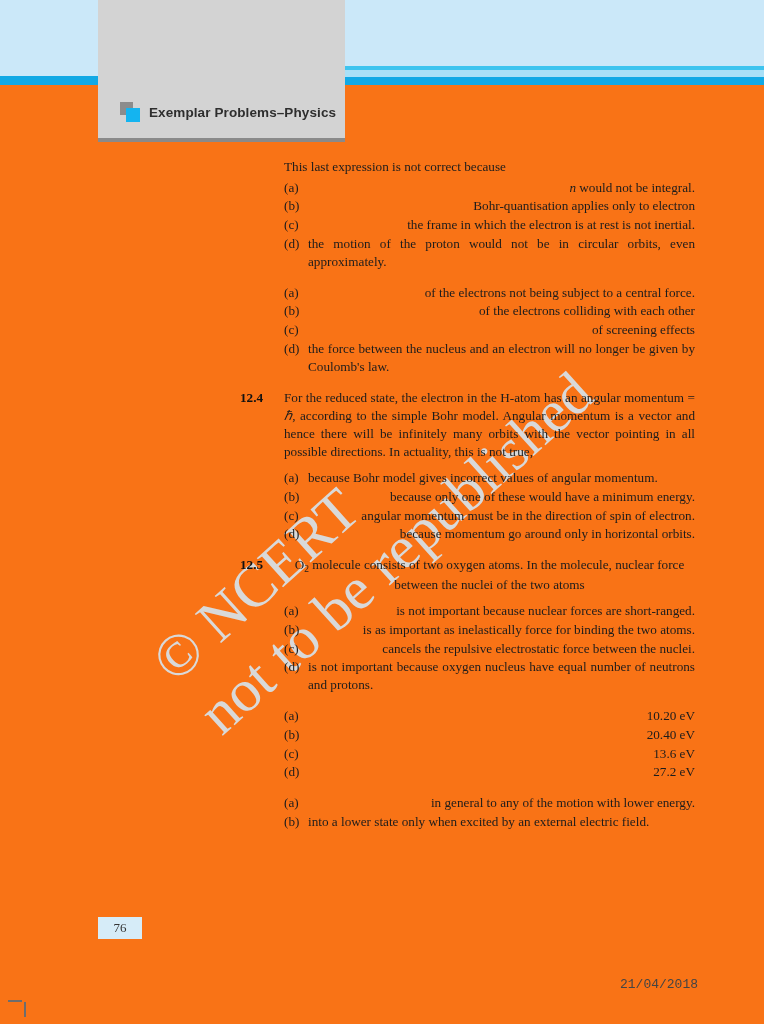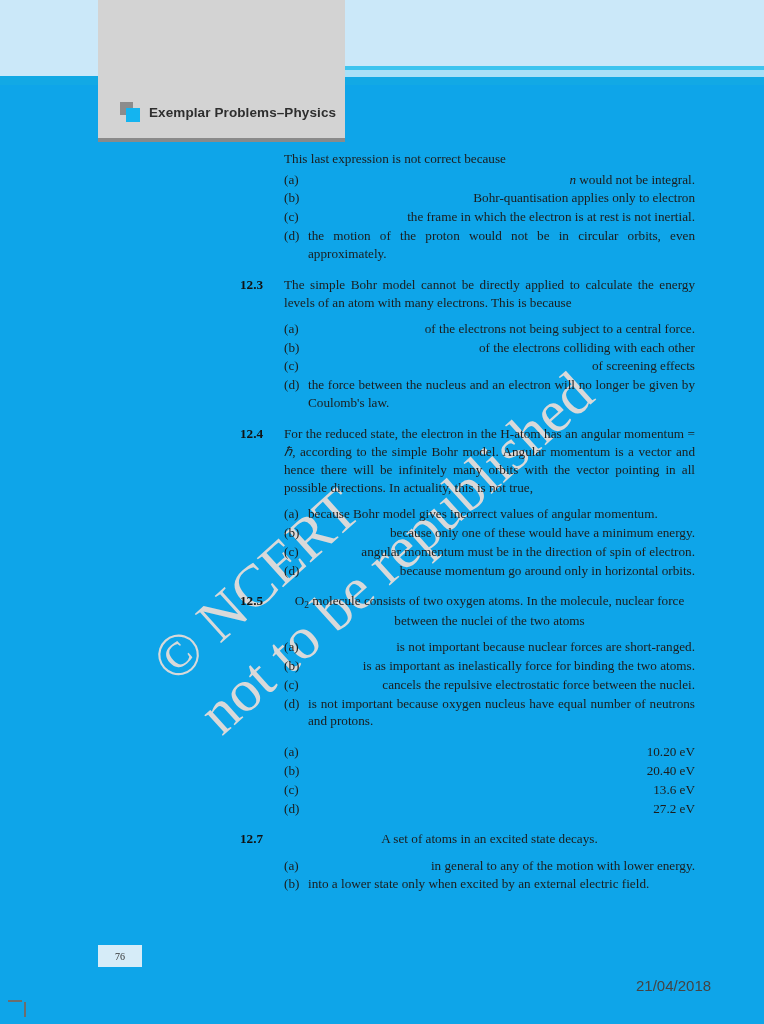--- a/index.html
+++ b/index.html
@@ -8,21 +8,21 @@
     padding: 0;
     background: #ffffff;
   }
   body {
     font-family: "Liberation Serif", "DejaVu Serif", serif;
   }
   .page {
     position: relative;
     width: 764px;
     height: 1024px;
-    background: #0ea5e9;
+    background: #f97316;
     overflow: hidden;
   }
 
   
   .crop-mark { position: absolute; }
   .crop-mark i { position: absolute; background: #6d6d6d; display: block; }
   .crop-tl { left: 8px; top: 2px; width: 24px; height: 24px; }
   .crop-tl .v { left: 16px; top: 0; width: 2px; height: 15px; }
   .crop-tl .h { left: 0; top: 16px; width: 14px; height: 2px; }
   .crop-bl { left: 8px; top: 996px; width: 24px; height: 24px; }
@@ -108,21 +108,21 @@
     width: 455px;
     z-index: 10;
   }
   .lead-line {
     font-size: 13.2px;
     color: #1c1c1c;
     margin-left: 44px;
     line-height: 1.33;
   }
   .q-block { margin-top: 13px; }
-  .q-block.first { margin-top: 0; }
+  .q-block.first { margin-top: 8px; }
   .q-row { display: flex; align-items: flex-start; }
   .q-num {
     flex: 0 0 44px;
     font-weight: bold;
     font-size: 13.2px;
     color: #111;
     line-height: 1.35;
   }
   .q-stem {
     flex: 1 1 auto;
@@ -150,28 +150,28 @@
   .hbar { font-style: italic; font-family: "Liberation Serif", serif; }
 
   
   .page-number {
     position: absolute;
     left: 98px; top: 917px;
     width: 44px; height: 22px;
     background: #d6ecf8;
     color: #333;
     font-family: "Liberation Serif", "DejaVu Serif", serif;
-    font-size: 10px;
-    display: flex; align-items: center; justify-content: center; margin-top: 28px;
+    font-size: 13px;
+    display: flex; align-items: center; justify-content: center;
   }
   .print-date {
     position: absolute;
-    left: 636px; top: 977px;
-    font-family: Liberation Sans, sans-serif;
-    font-size: 15px;
+    left: 620px; top: 977px;
+    font-family: Liberation Mono, monospace;
+    font-size: 13px;
     color: #444;
   }
 </style>
 </head>
 <body>
 
 <div class="page">
 
   <div class="crop-mark crop-tl">
     <i class="v"></i>
@@ -226,24 +226,20 @@
           <span class="opt-txt nojust">the frame in which the electron is at rest is not inertial.</span>
         </div>
         <div class="opt">
           <span class="opt-key">(d)</span>
           <span class="opt-txt">the motion of the proton would not be in circular orbits, even approximately.</span>
         </div>
       </div>
     </div>
 
     <div class="q-block">
-      <div class="q-row">
-        <span class="q-num">12.3</span>
-        <span class="q-stem">The simple Bohr model cannot be directly applied to calculate the energy levels of an atom with many electrons. This is because</span>
-      </div>
       <div class="opts">
         <div class="opt">
           <span class="opt-key">(a)</span>
           <span class="opt-txt nojust">of the electrons not being subject to a central force.</span>
         </div>
         <div class="opt">
           <span class="opt-key">(b)</span>
           <span class="opt-txt nojust">of the electrons colliding with each other</span>
         </div>
         <div class="opt">
@@ -322,24 +318,20 @@
           <span class="opt-txt nojust">13.6 eV</span>
         </div>
         <div class="opt">
           <span class="opt-key">(d)</span>
           <span class="opt-txt nojust">27.2 eV</span>
         </div>
       </div>
     </div>
 
     <div class="q-block">
-      <div class="q-row">
-        <span class="q-num">12.7</span>
-        <span class="q-stem nojust">A set of atoms in an excited state decays.</span>
-      </div>
       <div class="opts">
         <div class="opt">
           <span class="opt-key">(a)</span>
           <span class="opt-txt nojust">in general to any of the motion with lower energy.</span>
         </div>
         <div class="opt">
           <span class="opt-key">(b)</span>
           <span class="opt-txt">into a lower state only when excited by an external electric field.</span>
         </div>
       </div>

